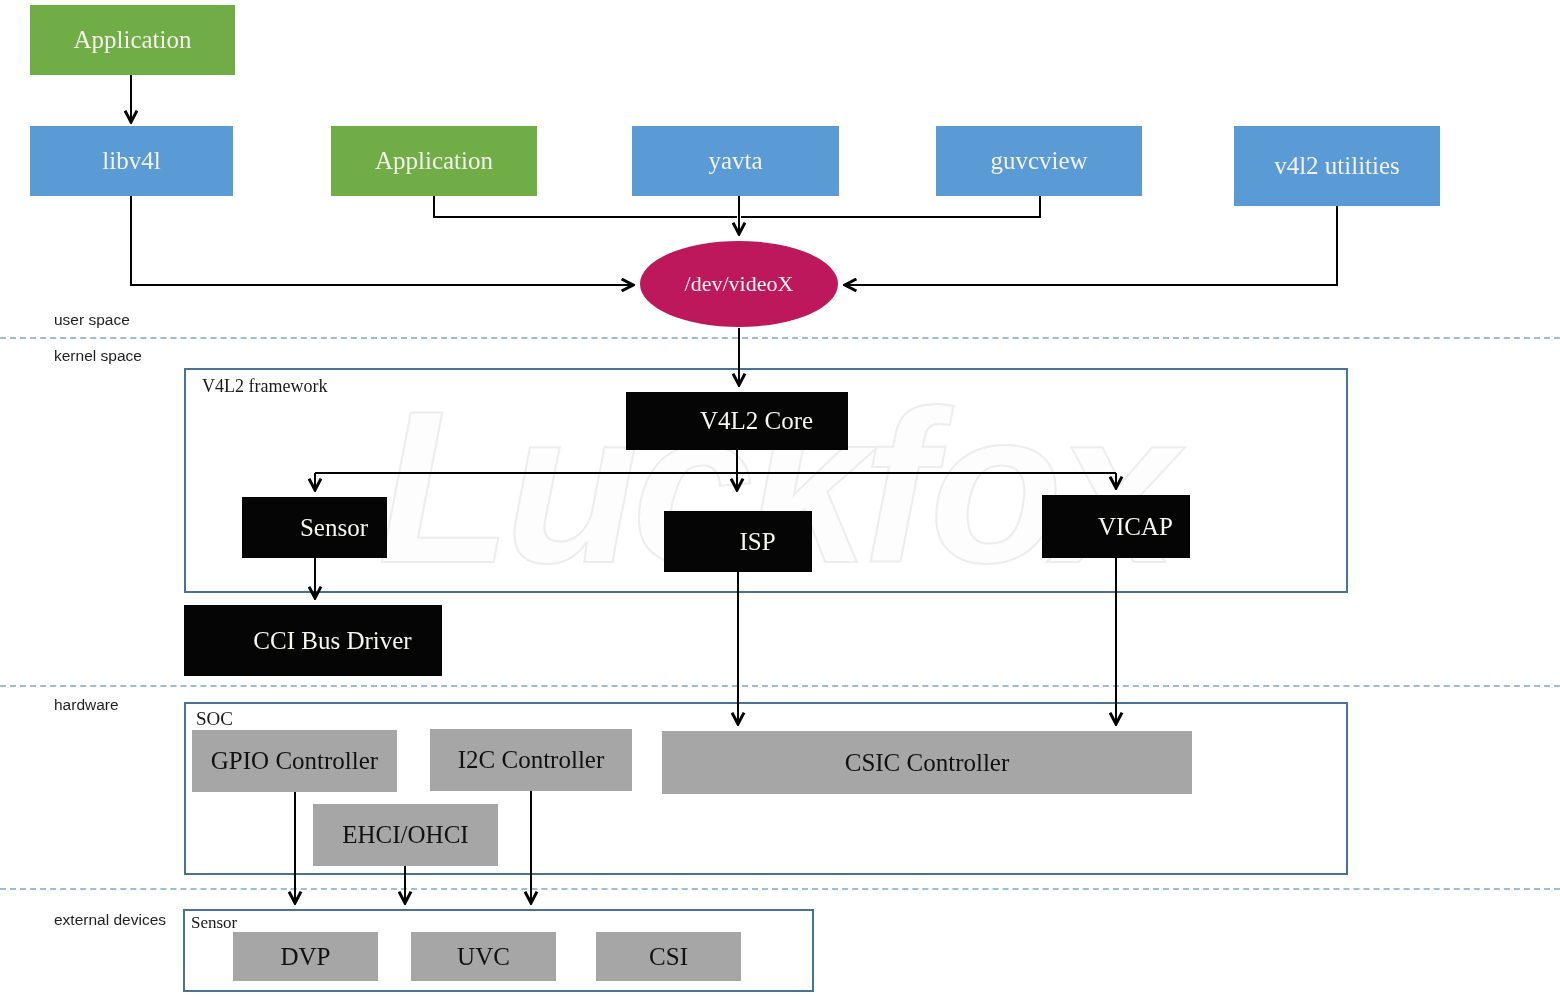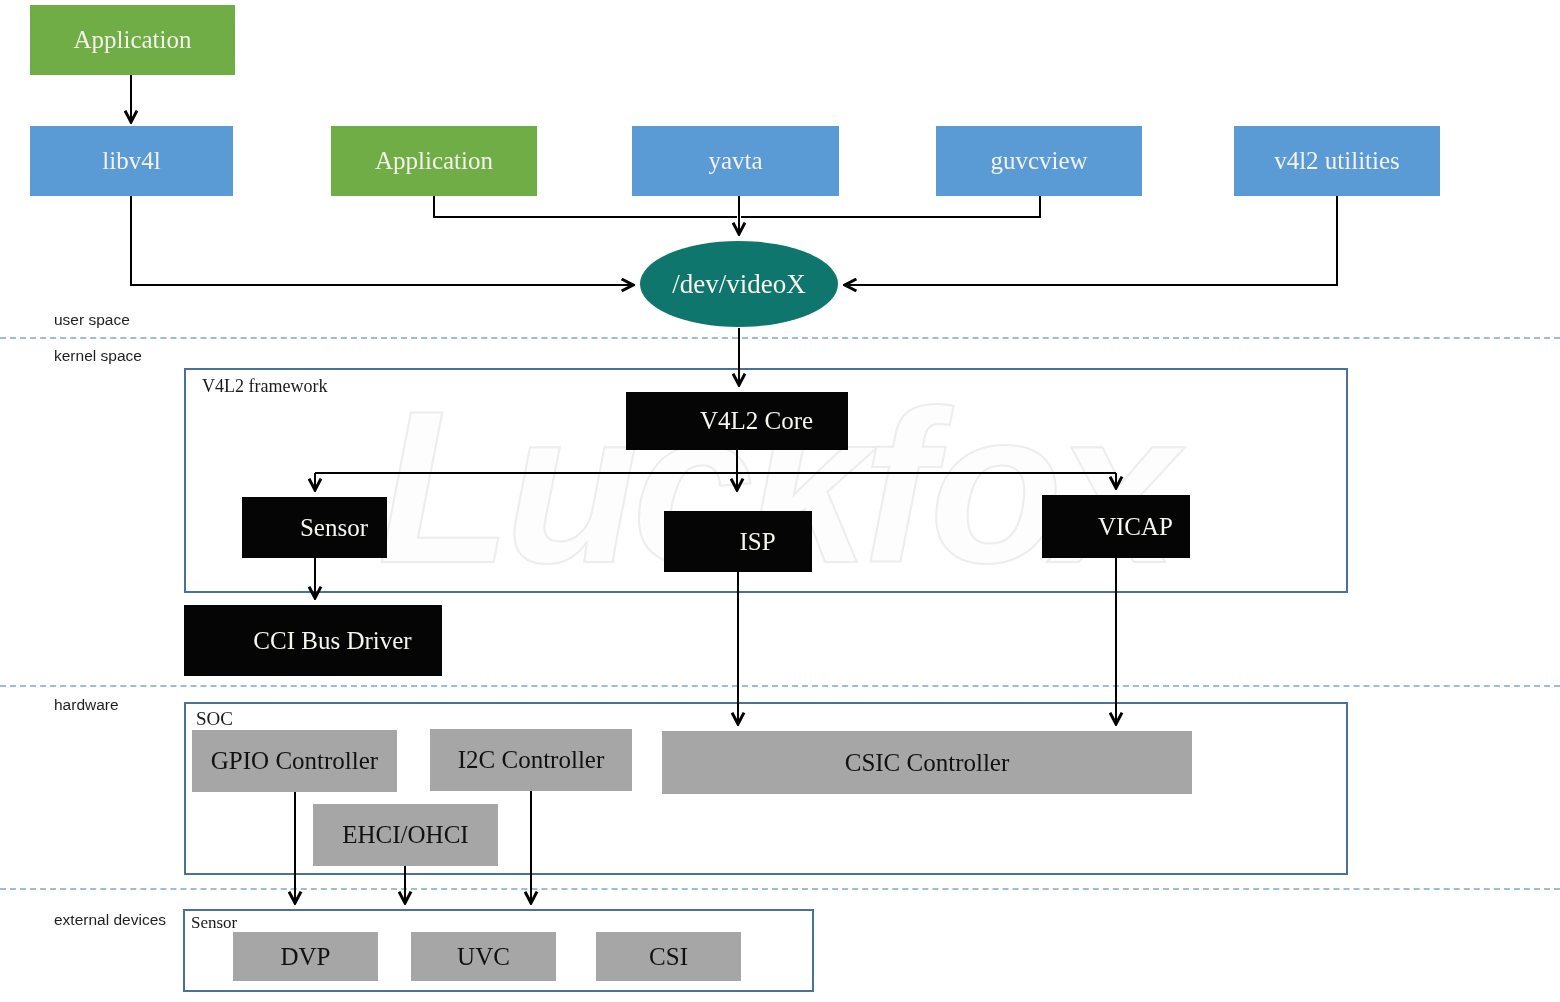--- a/index.html
+++ b/index.html
@@ -23,21 +23,21 @@
   
   .node{
     position:absolute;display:flex;align-items:center;justify-content:center;
     box-sizing:border-box;text-align:center;z-index:2;
   }
   .green{background:#70AD47;color:#f2f2ea;font-size:25px;}
   .blue{background:#5B9BD5;color:#f2f2ea;font-size:25px;}
   .black{background:#050505;color:#f7f5ef;font-size:25px;padding-left:39px;}
   .gray{background:#A6A6A6;color:#111;font-size:25px;}
   .ellipse{
-    background:#0f766e;color:#fbf6ee;font-size:27px;border-radius:50%;
+    background:#be185d;color:#fbf6ee;font-size:22px;border-radius:50%;
   }
 
   
   .container{
     position:absolute;border:2px solid #4A7294;box-sizing:border-box;
     background:transparent;z-index:1;
   }
   .container .ctitle{
     position:absolute;color:#1a1a1a;
   }
@@ -108,21 +108,21 @@
     <path d="M295,792 V903" marker-end="url(#ah)"></path>
     <path d="M405,866 V903" marker-end="url(#ah)"></path>
     <path d="M531,791 V903" marker-end="url(#ah)"></path>
   </svg>
 
   <div class="node green" style="left:30px;top:5px;width:205px;height:70px">Application</div>
   <div class="node blue" style="left:30px;top:126px;width:203px;height:70px">libv4l</div>
   <div class="node green" style="left:331px;top:126px;width:206px;height:70px">Application</div>
   <div class="node blue" style="left:632px;top:126px;width:207px;height:70px">yavta</div>
   <div class="node blue" style="left:936px;top:126px;width:206px;height:70px">guvcview</div>
-  <div class="node blue" style="left:1234px;top:126px;width:206px;height:70px">v4l2 utilities</div>
+  <div class="node blue" style="left:1234px;top:126px;width:206px;height:80px">v4l2 utilities</div>
   <div class="node ellipse" style="left:640px;top:241px;width:198px;height:86px">/dev/videoX</div>
 
   <div class="node black" style="left:626px;top:392px;width:222px;height:58px">V4L2 Core</div>
   <div class="node black" style="left:242px;top:497px;width:145px;height:61px">Sensor</div>
   <div class="node black" style="left:664px;top:511px;width:148px;height:61px">ISP</div>
   <div class="node black" style="left:1042px;top:495px;width:148px;height:63px">VICAP</div>
   <div class="node black" style="left:184px;top:605px;width:258px;height:71px">CCI Bus Driver</div>
 
   <div class="node gray" style="left:192px;top:730px;width:205px;height:62px">GPIO Controller</div>
   <div class="node gray" style="left:430px;top:729px;width:202px;height:62px">I2C Controller</div>

